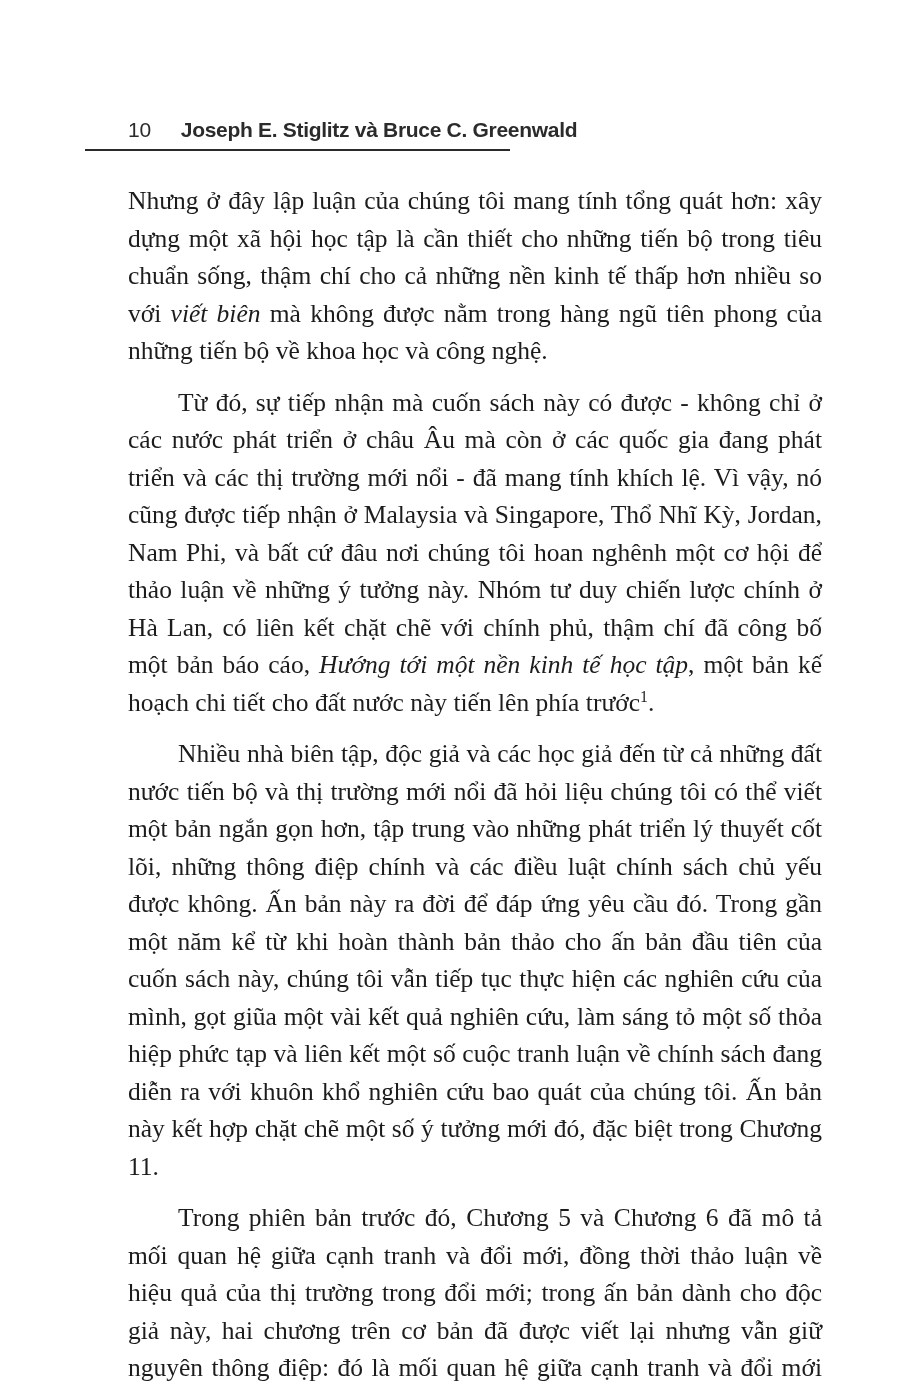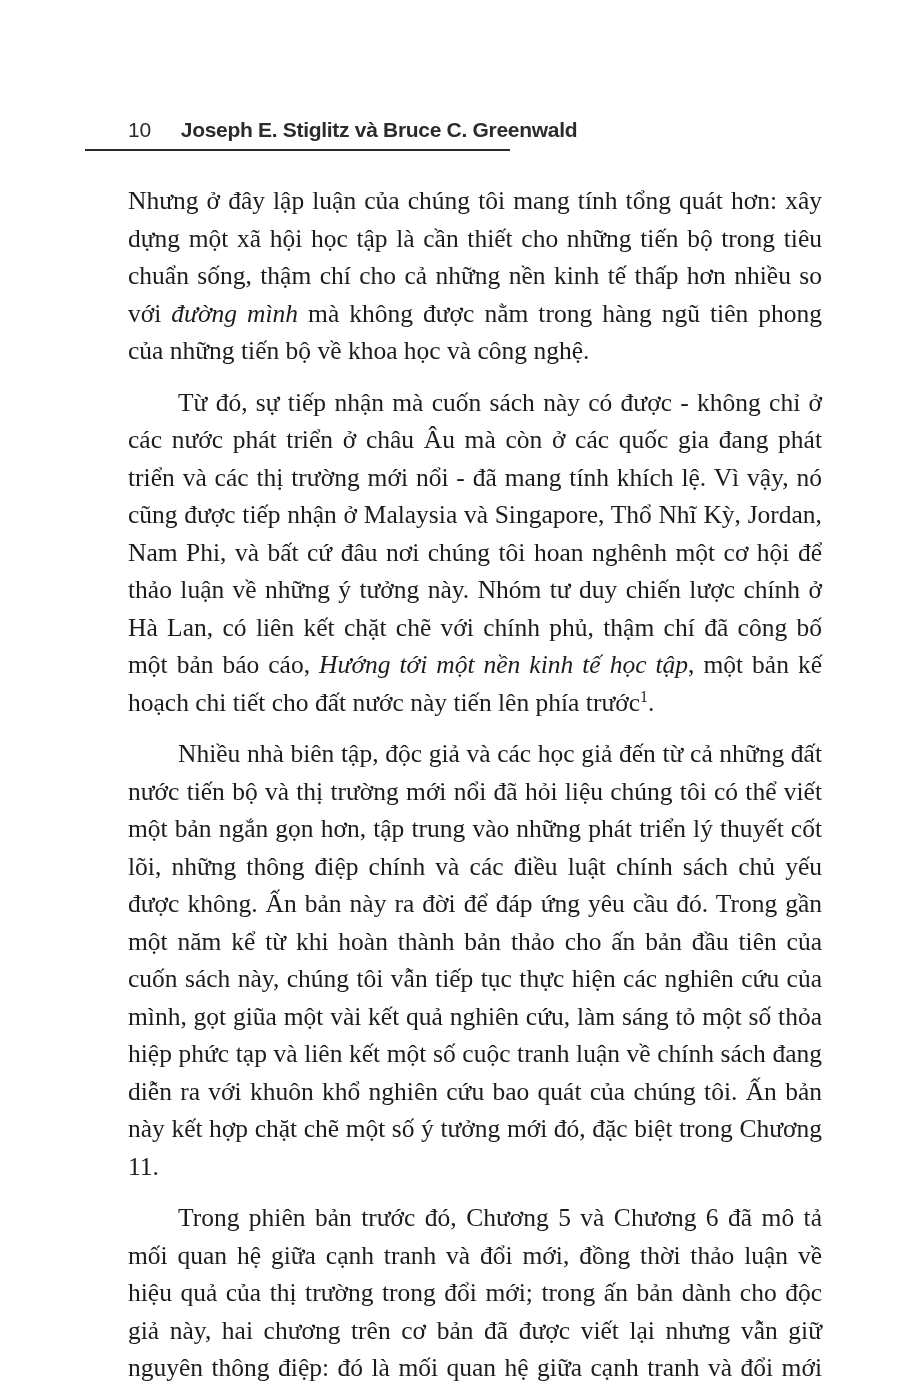--- a/index.html
+++ b/index.html
@@ -61,18 +61,18 @@
 </head>
 <body>
 
 <div class="page">
   <header class="running-head">
     <span class="page-num">10</span>
     <span class="running-title">Joseph E. Stiglitz và Bruce C. Greenwald</span>
   </header>
   <div class="header-rule"></div>
   <main class="page-body">
-      <p class="para"><span>Nhưng ở đây lập luận của chúng tôi mang tính tổng quát hơn: xây dựng một xã hội học tập là cần thiết cho những tiến bộ trong tiêu chuẩn sống, thậm chí cho cả những nền kinh tế thấp hơn nhiều so với </span><em>đường mình</em><span> mà không được nằm trong hàng ngũ tiên phong của những tiến bộ về khoa học và công nghệ.</span></p>
+      <p class="para"><span>Nhưng ở đây lập luận của chúng tôi mang tính tổng quát hơn: xây dựng một xã hội học tập là cần thiết cho những tiến bộ trong tiêu chuẩn sống, thậm chí cho cả những nền kinh tế thấp hơn nhiều so với </span><em>viết biên</em><span> mà không được nằm trong hàng ngũ tiên phong của những tiến bộ về khoa học và công nghệ.</span></p>
       <p class="para indent"><span>Từ đó, sự tiếp nhận mà cuốn sách này có được - không chỉ ở các nước phát triển ở châu Âu mà còn ở các quốc gia đang phát triển và các thị trường mới nổi - đã mang tính khích lệ. Vì vậy, nó cũng được tiếp nhận ở Malaysia và Singapore, Thổ Nhĩ Kỳ, Jordan, Nam Phi, và bất cứ đâu nơi chúng tôi hoan nghênh một cơ hội để thảo luận về những ý tưởng này. Nhóm tư duy chiến lược chính ở Hà Lan, có liên kết chặt chẽ với chính phủ, thậm chí đã công bố một bản báo cáo, </span><em>Hướng tới một nền kinh tế học tập</em><span>, một bản kế hoạch chi tiết cho đất nước này tiến lên phía trước</span><sup>1</sup><span>.</span></p>
       <p class="para indent"><span>Nhiều nhà biên tập, độc giả và các học giả đến từ cả những đất nước tiến bộ và thị trường mới nổi đã hỏi liệu chúng tôi có thể viết một bản ngắn gọn hơn, tập trung vào những phát triển lý thuyết cốt lõi, những thông điệp chính và các điều luật chính sách chủ yếu được không. Ấn bản này ra đời để đáp ứng yêu cầu đó. Trong gần một năm kể từ khi hoàn thành bản thảo cho ấn bản đầu tiên của cuốn sách này, chúng tôi vẫn tiếp tục thực hiện các nghiên cứu của mình, gọt giũa một vài kết quả nghiên cứu, làm sáng tỏ một số thỏa hiệp phức tạp và liên kết một số cuộc tranh luận về chính sách đang diễn ra với khuôn khổ nghiên cứu bao quát của chúng tôi. Ấn bản này kết hợp chặt chẽ một số ý tưởng mới đó, đặc biệt trong Chương 11.</span></p>
       <p class="para indent"><span>Trong phiên bản trước đó, Chương 5 và Chương 6 đã mô tả mối quan hệ giữa cạnh tranh và đổi mới, đồng thời thảo luận về hiệu quả của thị trường trong đổi mới; trong ấn bản dành cho độc giả này, hai chương trên cơ bản đã được viết lại nhưng vẫn giữ nguyên thông điệp: đó là mối quan hệ giữa cạnh tranh và đổi mới có tính chất phức tạp -</span></p>
     </main>
 </div>
 
 </body></html>

